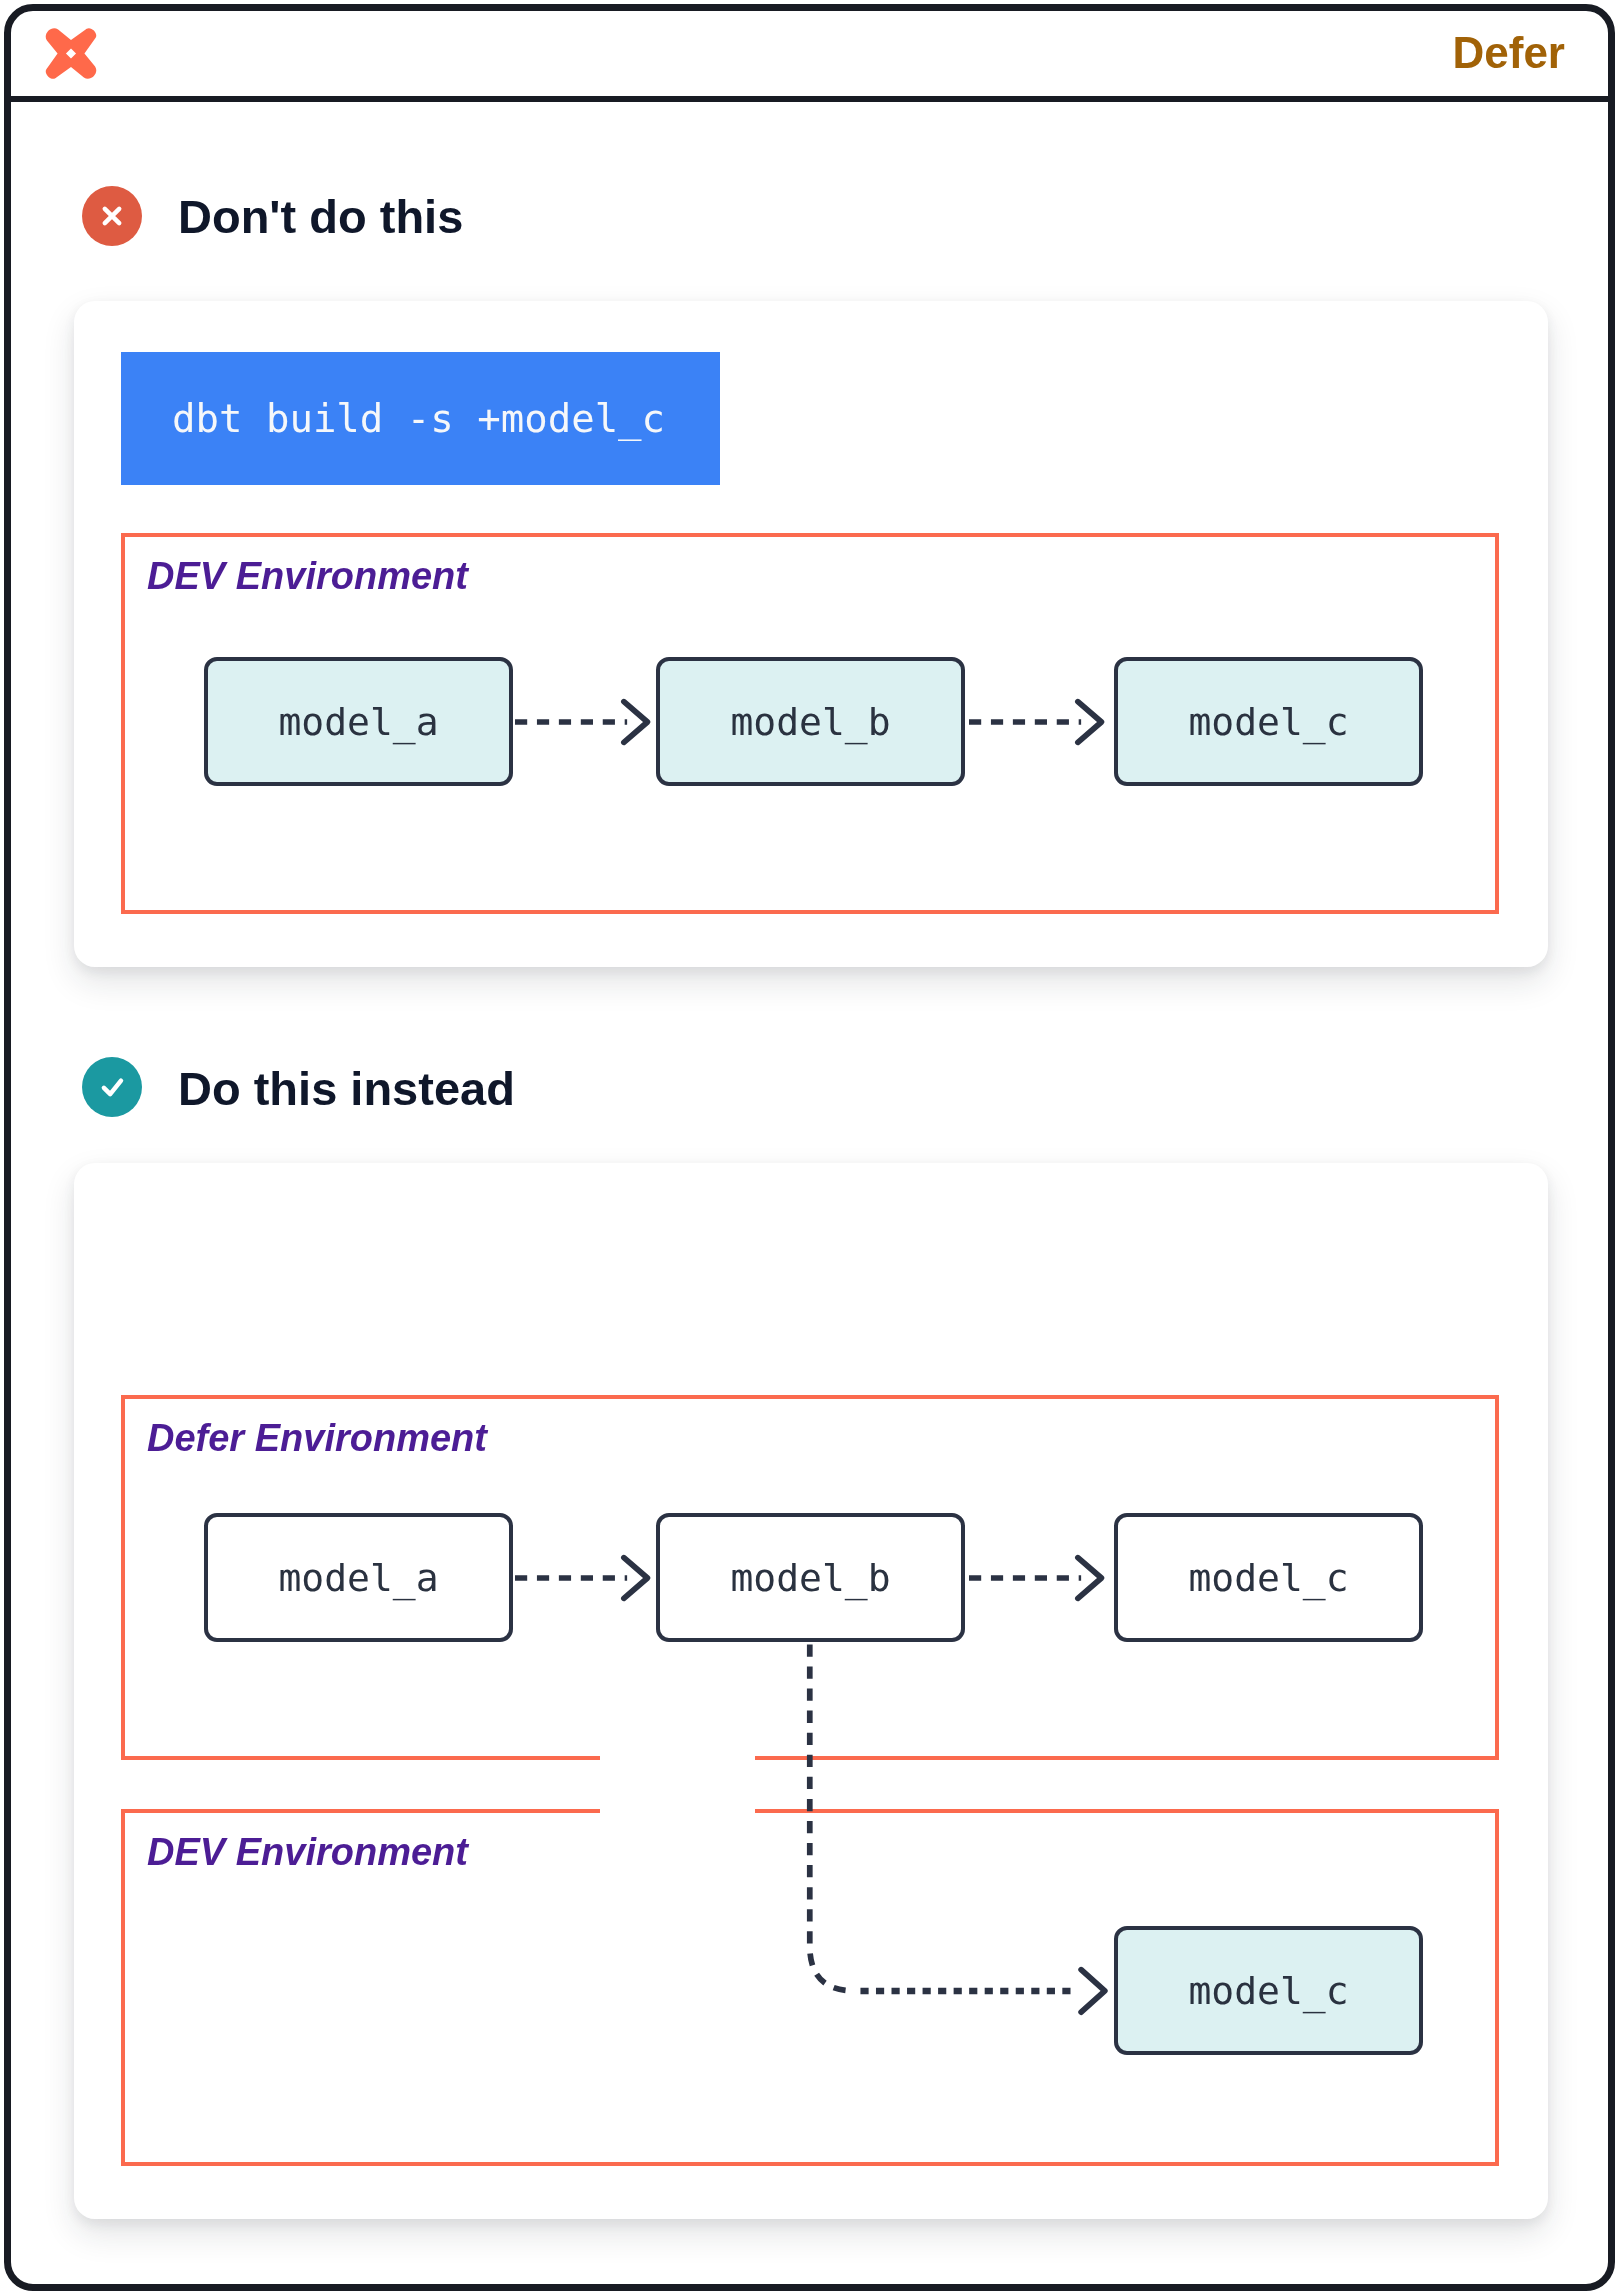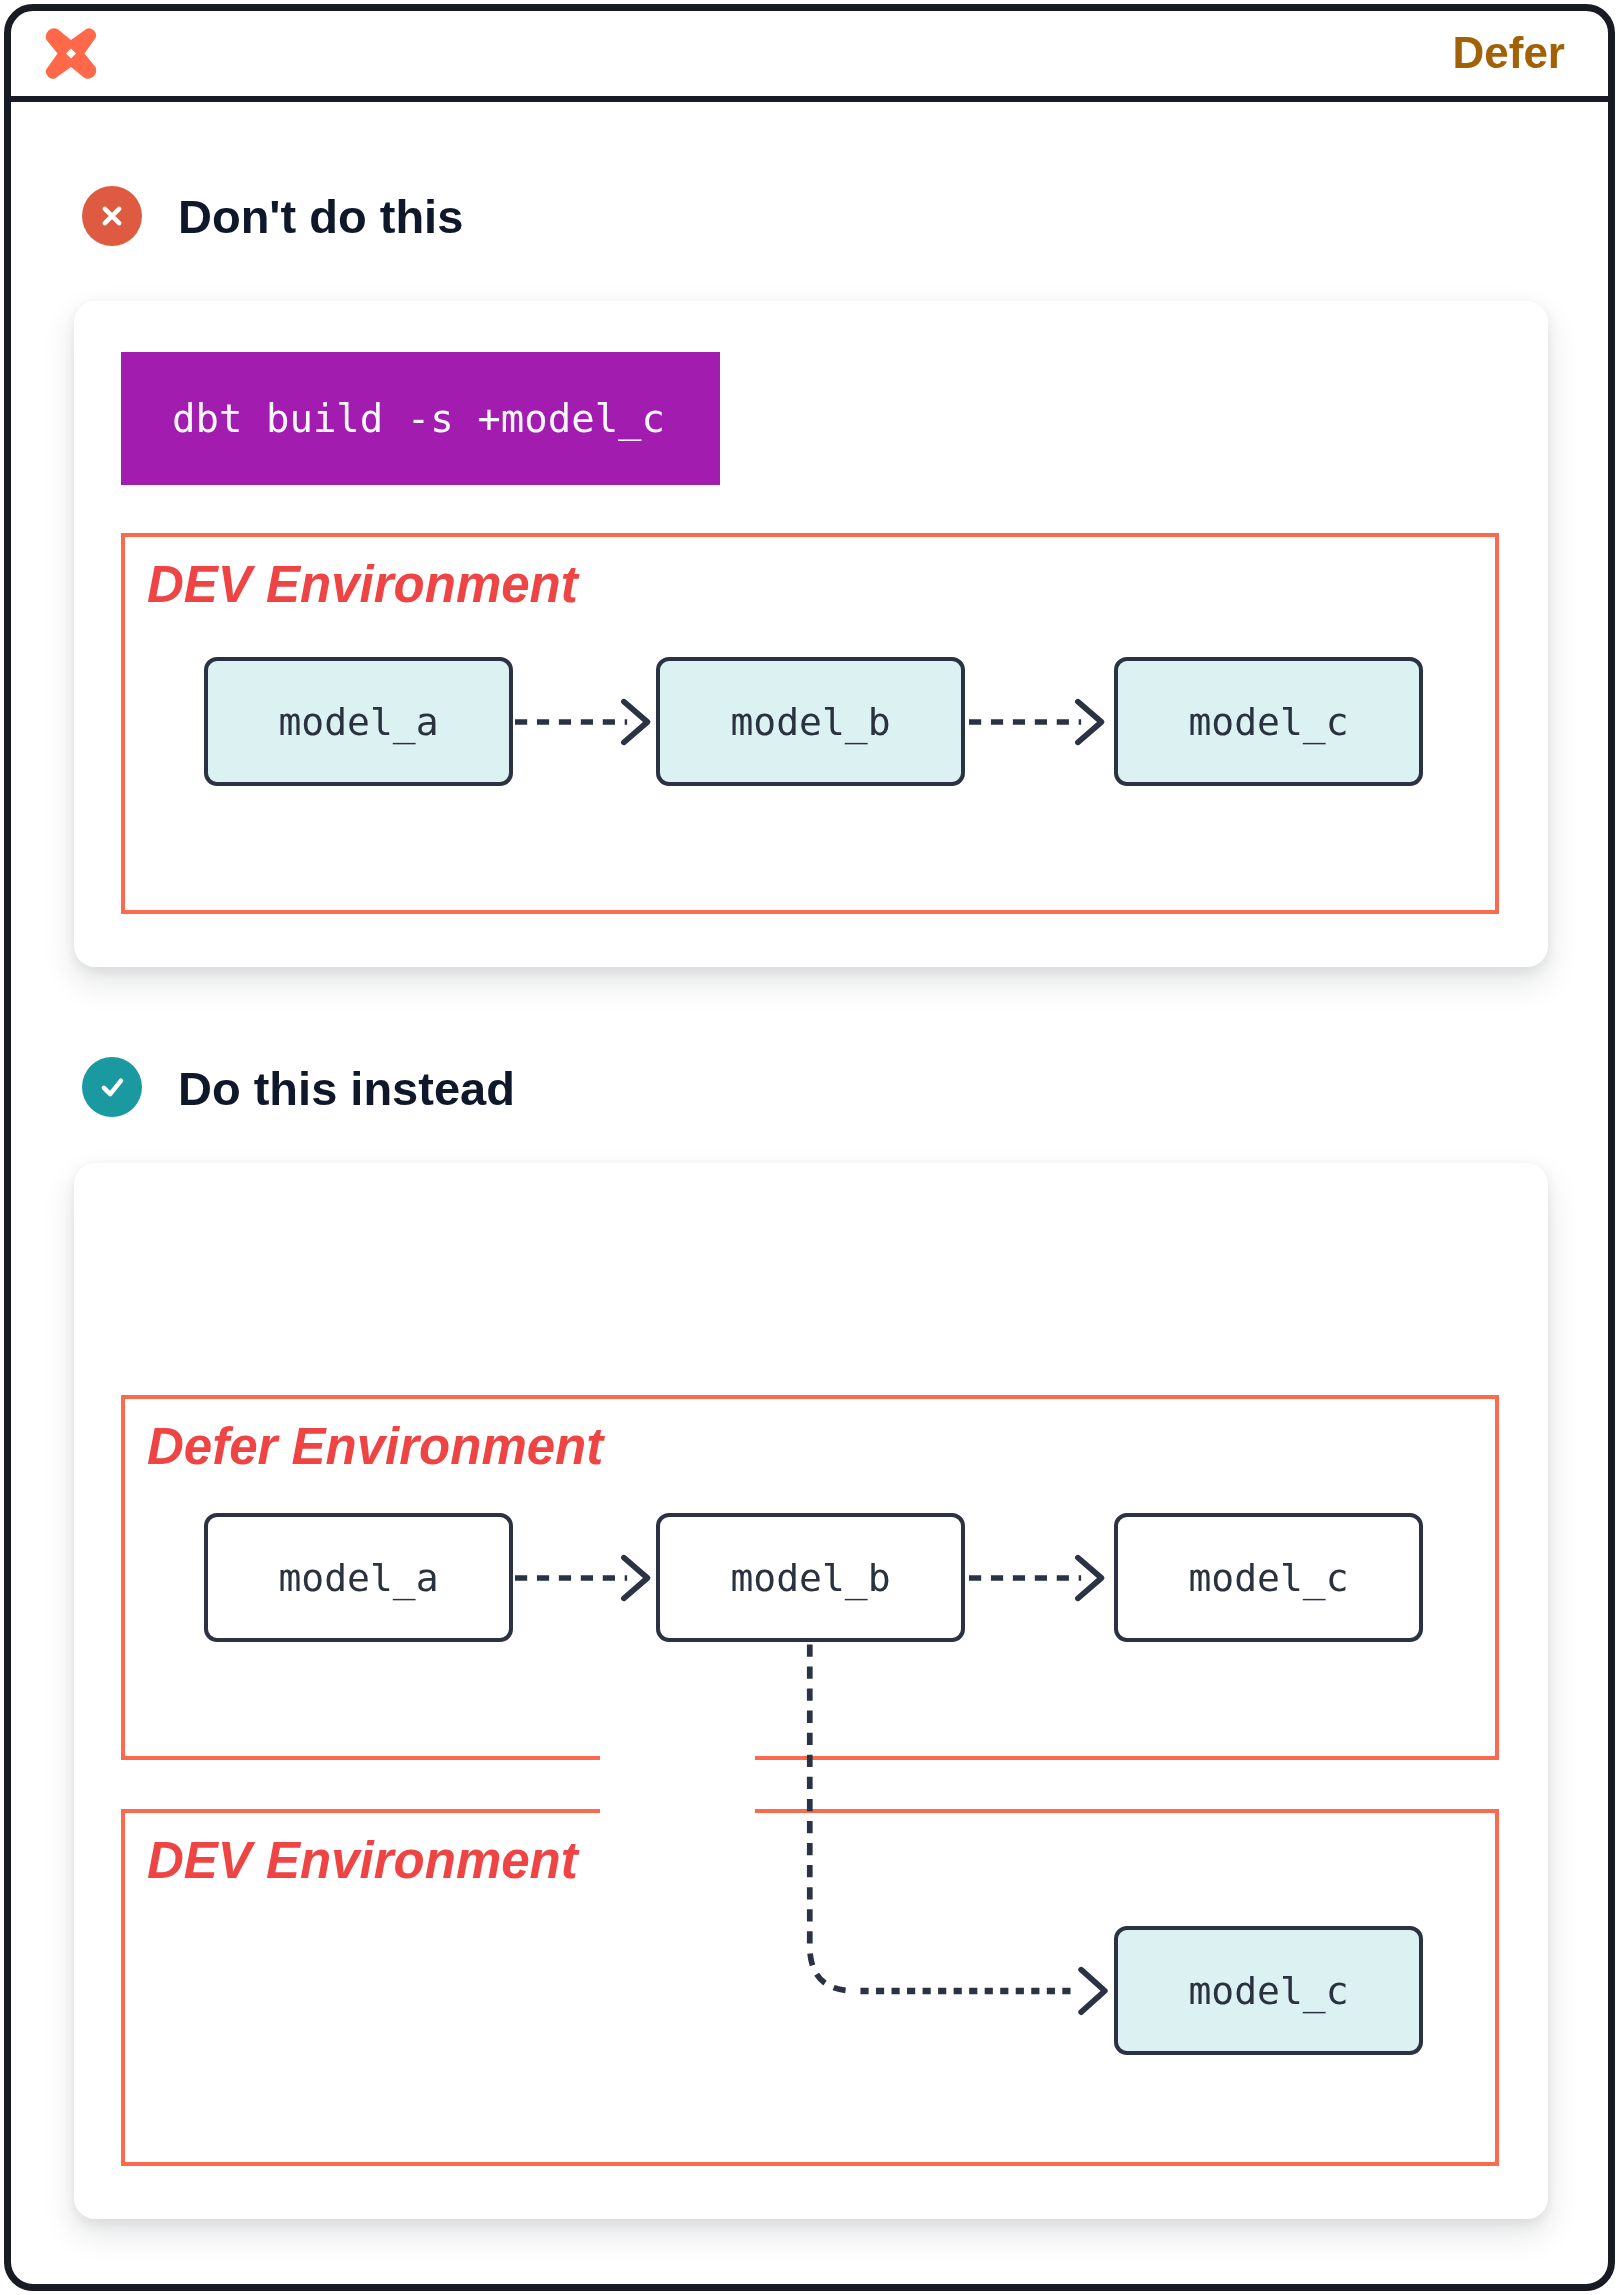--- a/index.html
+++ b/index.html
@@ -18,32 +18,32 @@
   .sec-icon.red{background:#de5b42;}
   .sec-icon.teal{background:#1b99a1;}
   .sec-icon svg{width:36px;height:36px;}
   .sec-heading{position:absolute;left:178px;font-size:47px;font-weight:700;color:#0f172a;line-height:51px;}
   
   .card{position:absolute;left:74px;width:1474px;background:#ffffff;border-radius:21px;
         box-shadow:0 14.7px 33px rgba(25,30,45,.12),0 4.9px 11.4px rgba(25,30,45,.07);}
   .card1{top:301px;height:666px;}
   .card2{top:1163px;height:1056px;}
   
-  .code{position:absolute;left:47px;background:#a21caf;color:#f5f7fa;
+  .code{position:absolute;left:47px;background:#3b82f6;color:#f5f7fa;
         font-family:"DejaVu Sans Mono","Liberation Mono",monospace;font-size:39px;white-space:pre;
         display:flex;align-items:center;padding-left:51px;box-sizing:border-box;}
   .code1{top:51px;width:599px;height:133px;}
   .code2{top:48px;width:1378px;height:137px;}
   
   .env{position:absolute;left:47px;width:1378px;border:4.9px solid #fb6a4e;box-sizing:border-box;}
   .env1{top:232px;height:381px;}
   .prod{top:232px;height:365px;}
   .dev2{top:646px;height:357px;}
-  .env-label{position:absolute;left:22px;top:18px;font-size:51px;font-weight:700;font-style:italic;
-             color:#ef4444;}
+  .env-label{position:absolute;left:22px;top:18px;font-size:38px;font-weight:700;font-style:italic;
+             color:#4c1d95;}
   .gap-patch{position:absolute;left:475px;width:155px;height:6.5px;background:#ffffff;}
   .gap-bottom{bottom:-5.7px;}
   .gap-top{top:-5.7px;}
   
   .node{position:absolute;width:309px;height:129px;border:4.9px solid #2b3243;border-radius:13px;
         box-sizing:border-box;display:flex;align-items:center;justify-content:center;
         font-family:"DejaVu Sans Mono","Liberation Mono",monospace;font-size:38px;color:#2a3240;
         background:#ffffff;text-align:center;}
   .node.fill{background:#dcf1f2;}
   .arrow{position:absolute;width:147px;height:52px;}

